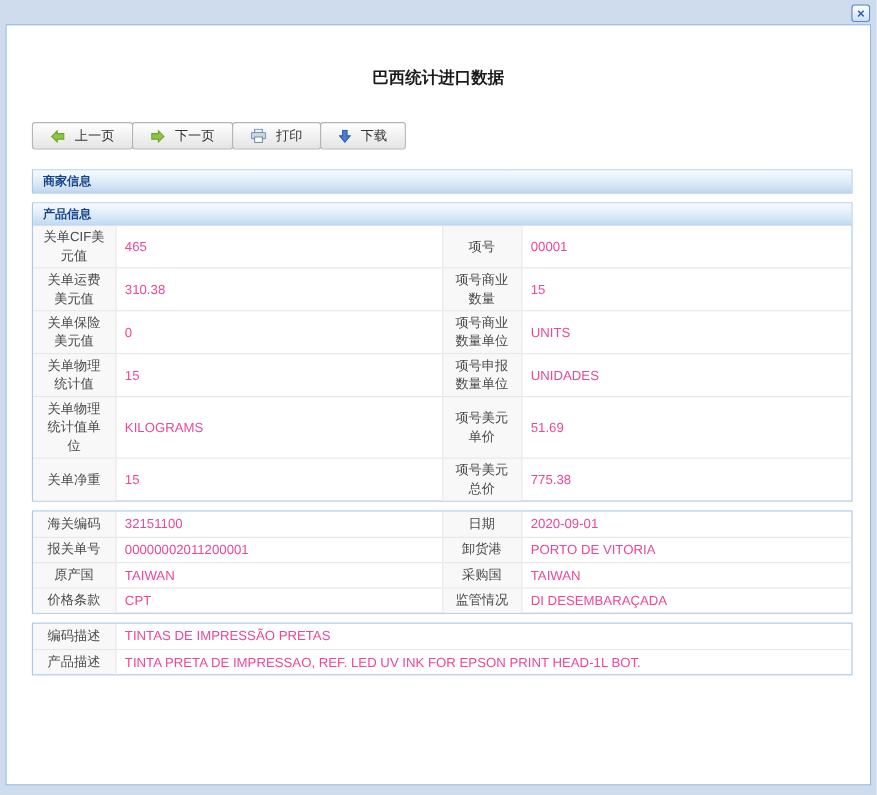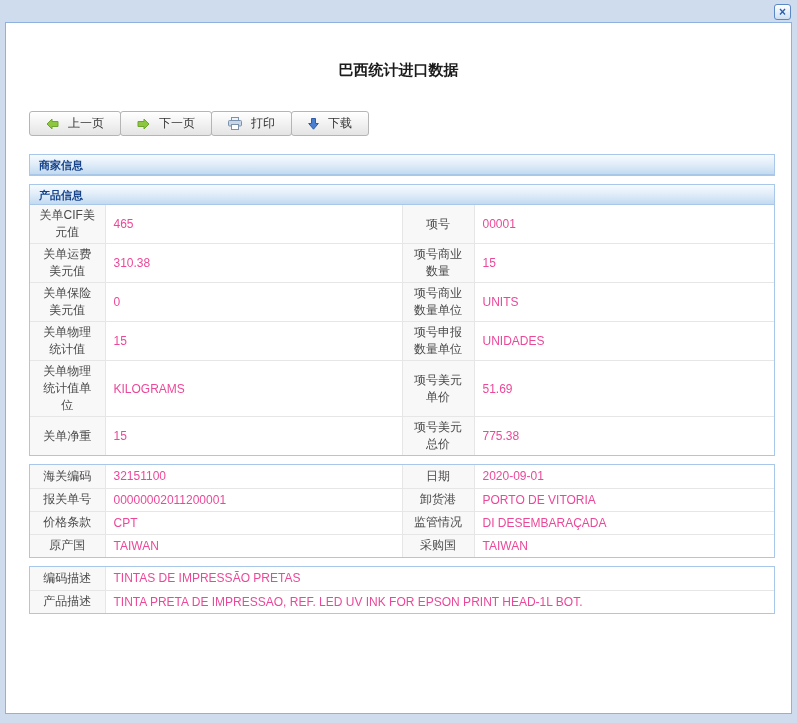--- a/index.html
+++ b/index.html
@@ -217,30 +217,30 @@
         <td class="lbl">日期</td>
         <td class="val">2020-09-01</td>
       </tr>
       <tr class="h22">
         <td class="lbl">报关单号</td>
         <td class="val">00000002011200001</td>
         <td class="lbl">卸货港</td>
         <td class="val">PORTO DE VITORIA</td>
       </tr>
       <tr class="h22">
+        <td class="lbl">原产国</td>
+        <td class="val">TAIWAN</td>
+        <td class="lbl">采购国</td>
+        <td class="val">TAIWAN</td>
+      </tr>
+      <tr class="h22">
         <td class="lbl">价格条款</td>
         <td class="val">CPT</td>
         <td class="lbl">监管情况</td>
         <td class="val">DI DESEMBARAÇADA</td>
-      </tr>
-      <tr class="h22">
-        <td class="lbl">原产国</td>
-        <td class="val">TAIWAN</td>
-        <td class="lbl">采购国</td>
-        <td class="val">TAIWAN</td>
       </tr>
     </tbody>
       </table>
   </div>
 
   <div class="section">
     <table class="grid">
       <colgroup>
           <col class="c-lbl1">
           <col>

